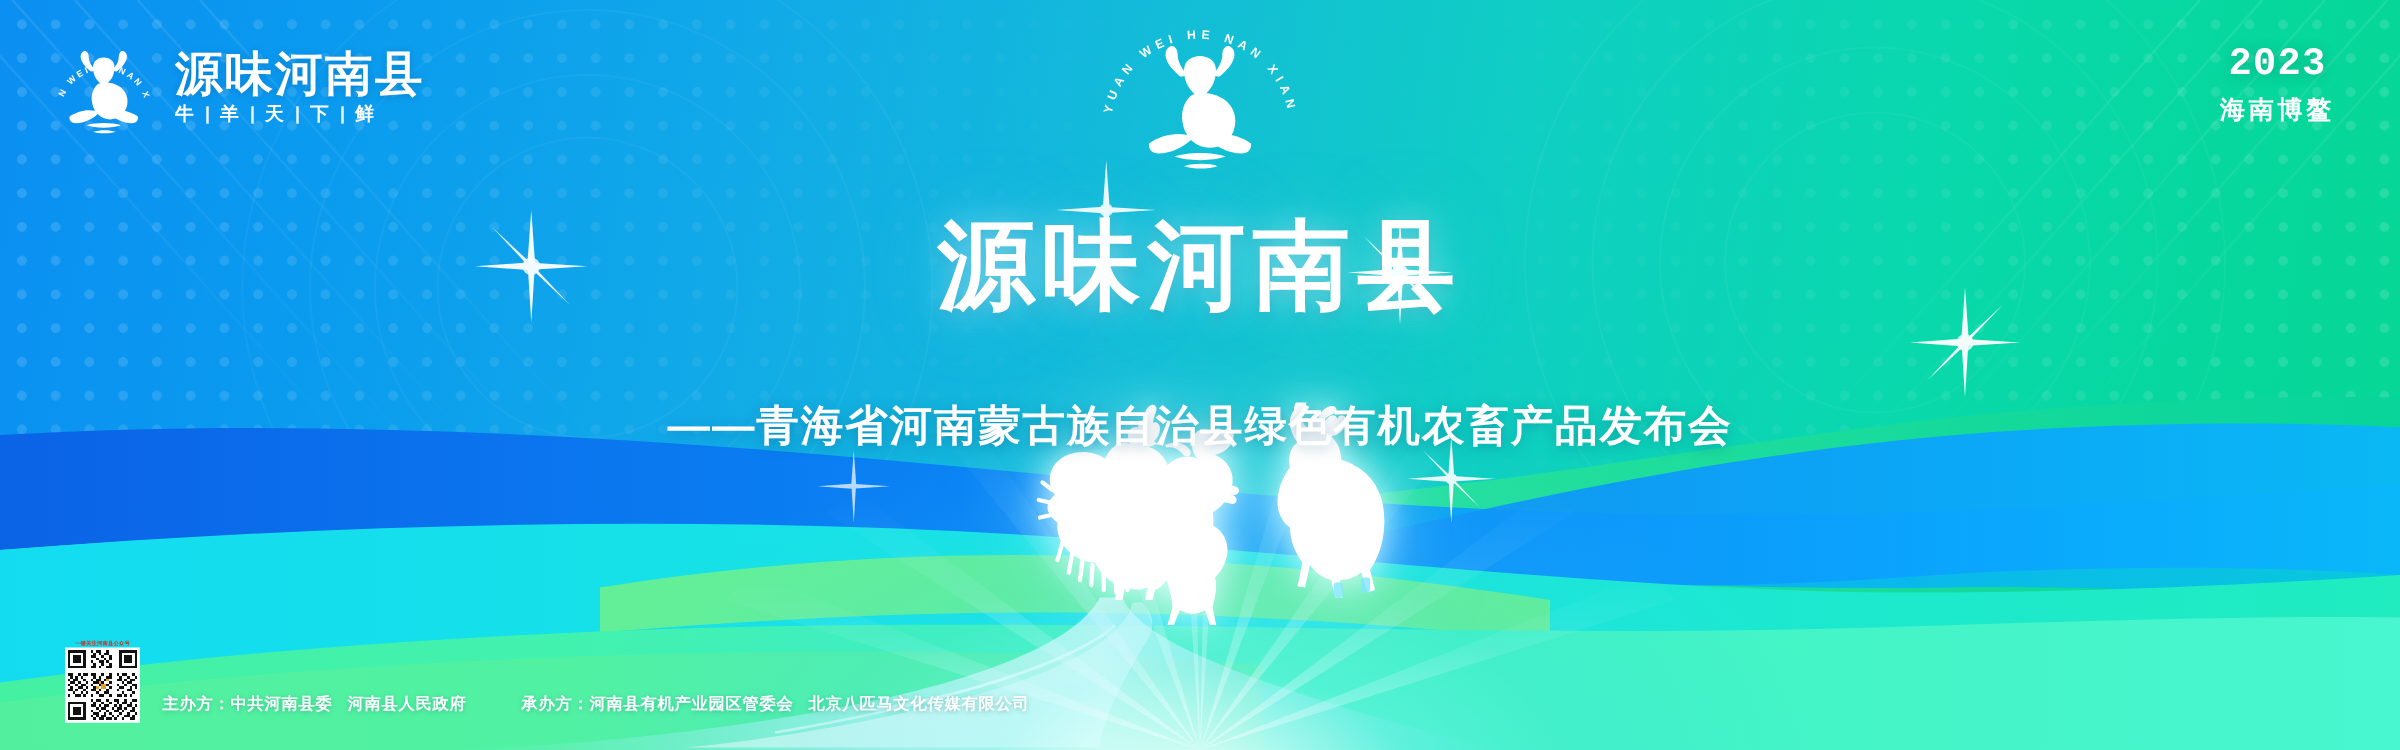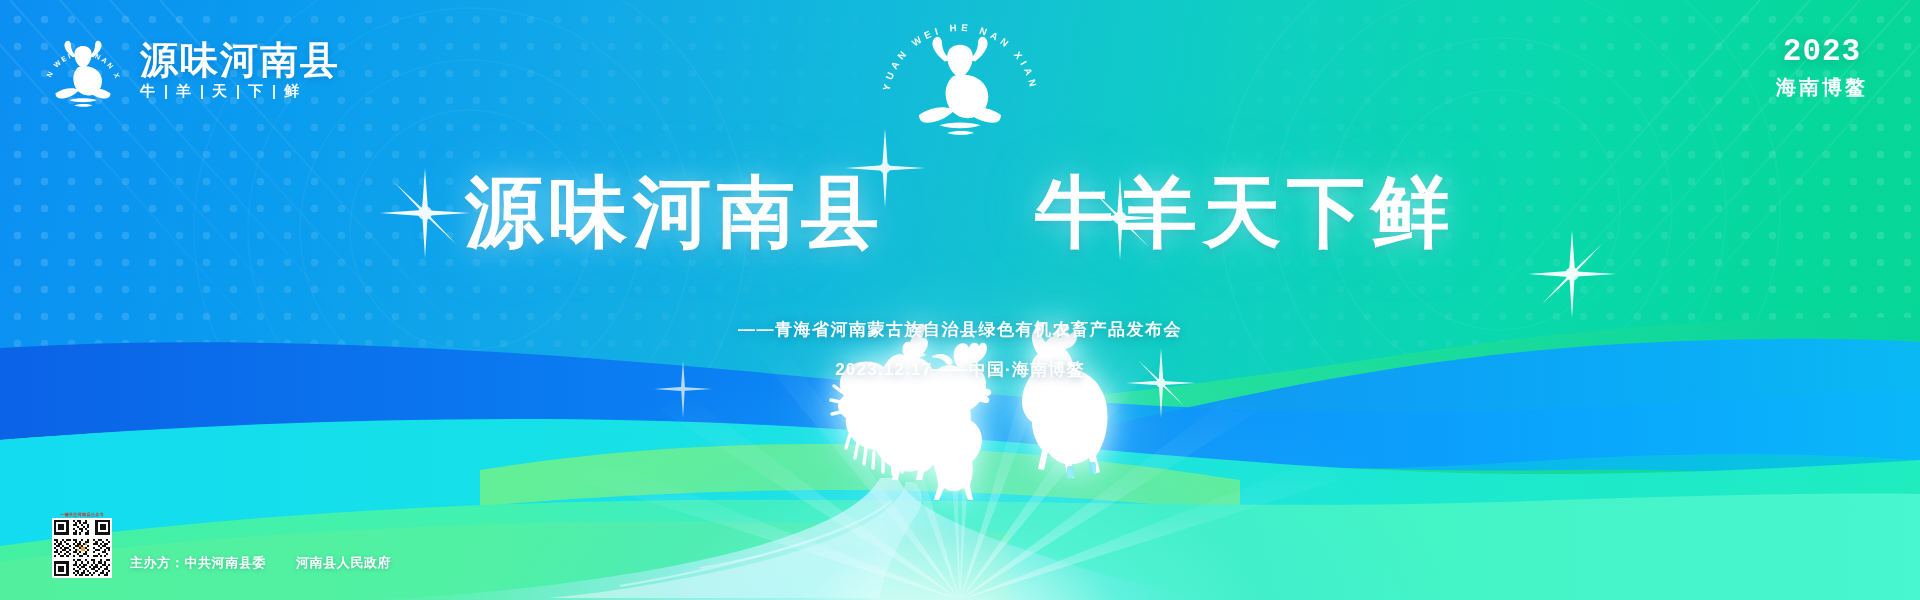--- a/index.html
+++ b/index.html
@@ -78,21 +78,21 @@
   
   .titles{position:absolute;left:0;right:0;top:172px;display:flex;justify-content:center;
           align-items:flex-start;gap:150px;pointer-events:none;}
   .big-title{
     font-size:78px;font-weight:700;color:#fff;letter-spacing:6px;line-height:1.05;
     text-shadow:0 0 22px rgba(190,245,255,.55), 0 0 58px rgba(140,230,255,.35), 0 3px 10px rgba(0,70,120,.22);
   }
 
   
   .subtitle{position:absolute;left:0;right:0;top:318px;text-align:center;
-            font-size:17px;font-weight:700;color:#fff;letter-spacing:1.5px;
+            font-size:34px;font-weight:700;color:#fff;letter-spacing:1.5px;
             text-shadow:0 2px 10px rgba(0,80,120,.35);}
   .dateline{position:absolute;left:0;right:0;top:358px;text-align:center;
             font-size:17px;font-weight:700;color:#fff;letter-spacing:1.2px;
             text-shadow:0 2px 8px rgba(0,80,120,.3);}
 
   
   .animals{position:absolute;left:50%;top:322px;transform:translateX(-50%);
            width:320px;height:190px;pointer-events:none;
            filter:drop-shadow(0 0 14px rgba(225,255,255,.9)) drop-shadow(0 0 34px rgba(150,240,255,.55));}
 
@@ -100,21 +100,21 @@
   .spark{position:absolute;pointer-events:none;}
 
   
   .qr{position:absolute;left:52px;bottom:22px;width:60px;}
   .qr-cap{font-size:4.2px;color:#d42b1e;text-align:center;letter-spacing:.2px;
           white-space:nowrap;overflow:hidden;line-height:6px;font-weight:700;}
   .qr-img{width:60px;height:60px;display:block;background:#fff;}
   .footer{position:absolute;left:130px;bottom:28px;display:flex;align-items:center;gap:44px;
           font-size:13px;font-weight:700;color:#fff;letter-spacing:.6px;
           text-shadow:0 1px 4px rgba(0,80,80,.3);}
-  .org-group{display:flex;align-items:center;gap:30px;justify-content:flex-end;}
+  .org-group{display:flex;align-items:center;gap:12px;justify-content:flex-end;}
 </style>
 </head>
 <body>
 
 <div class="stage">
 
   <div class="dots"></div>
 
   <svg class="rings" viewBox="0 0 1920 600" preserveAspectRatio="none">
     <g fill="none" stroke="#ffffff" stroke-opacity="0.085" stroke-width="1.6">
@@ -381,21 +381,20 @@
     </svg>
   </div>
 
   <div class="year-block">
     <div class="year">2023</div>
     <div class="year-place">海南博鳌</div>
   </div>
 
   <div class="titles">
     <div class="big-title">源味河南县</div>
-    <div class="big-title">牛羊天下鲜</div>
   </div>
 
   <svg class="spark" style="left:380px;top:168px;width:90px;height:90px" viewBox="0 0 90 90">
     <g fill="#ffffff" opacity=".95">
       <polygon points="45,0 48,42 45,90 42,42"></polygon>
       <polygon points="0,45 42,48 90,45 42,42"></polygon>
       <polygon points="14,14 45,43 76,76 43,45"></polygon>
       <circle cx="45" cy="45" r="7" opacity=".85"></circle>
     </g>
   </svg>
@@ -431,21 +430,20 @@
     </g>
   </svg>
   <svg class="spark" style="left:654px;top:360px;width:58px;height:58px" viewBox="0 0 90 90">
     <g fill="#ffffff" opacity=".7">
       <polygon points="45,0 48,42 45,90 42,42"></polygon>
       <polygon points="0,45 42,48 90,45 42,42"></polygon>
     </g>
   </svg>
 
   <div class="subtitle">——青海省河南蒙古族自治县绿色有机农畜产品发布会</div>
-  <div class="dateline">2023.12.17——中国·海南博鳌</div>
 
   <div class="qr">
     <div class="qr-cap">一键关注河南县公众号</div>
     <svg class="qr-img" viewBox="0 0 29 29" shape-rendering="crispEdges">
       <rect width="29" height="29" fill="#fff"></rect>
       <g fill="#111">
         <path d="M1,1h7v7h-7z M2,2v5h5v-5z"></path>
           <rect x="3" y="3" width="3" height="3"></rect>
         <path d="M21,1h7v7h-7z M22,2v5h5v-5z"></path>
           <rect x="23" y="3" width="3" height="3"></rect>
@@ -607,15 +605,19 @@
           <rect x="16" y="12" width="1" height="1"></rect>
       </g>
     </svg>
   </div>
 
   <div class="footer">
     <div class="org-group">
       <span><span>主办方：</span><span>中共河南县委</span></span>
       <span>河南县人民政府</span>
     </div>
+    <div class="org-group">
+      <span><span>承办方：</span><span>河南县有机产业园区管委会</span></span>
+      <span>北京八匹马文化传媒有限公司</span>
+    </div>
   </div>
 
 </div>
 
 </body></html>

